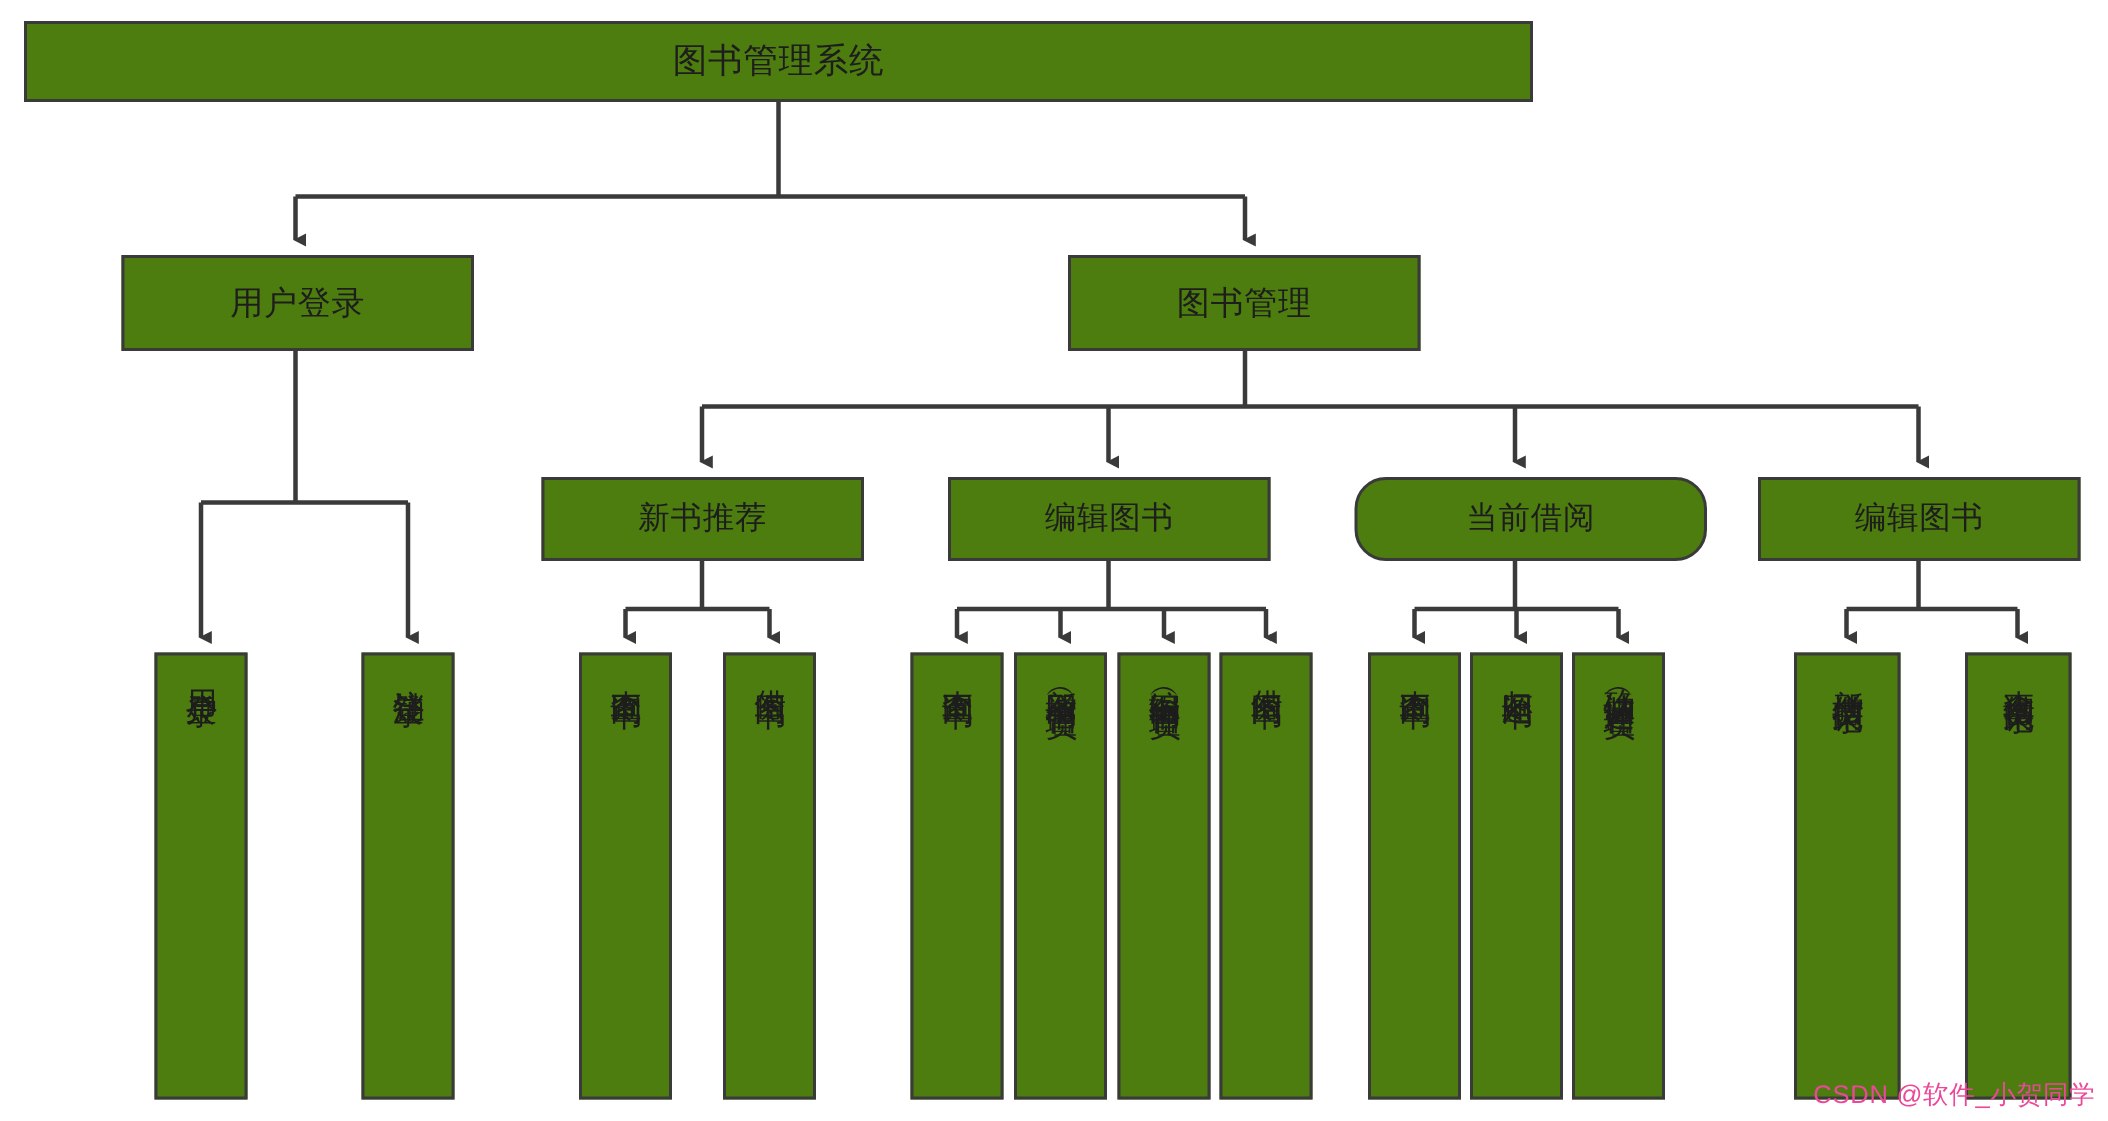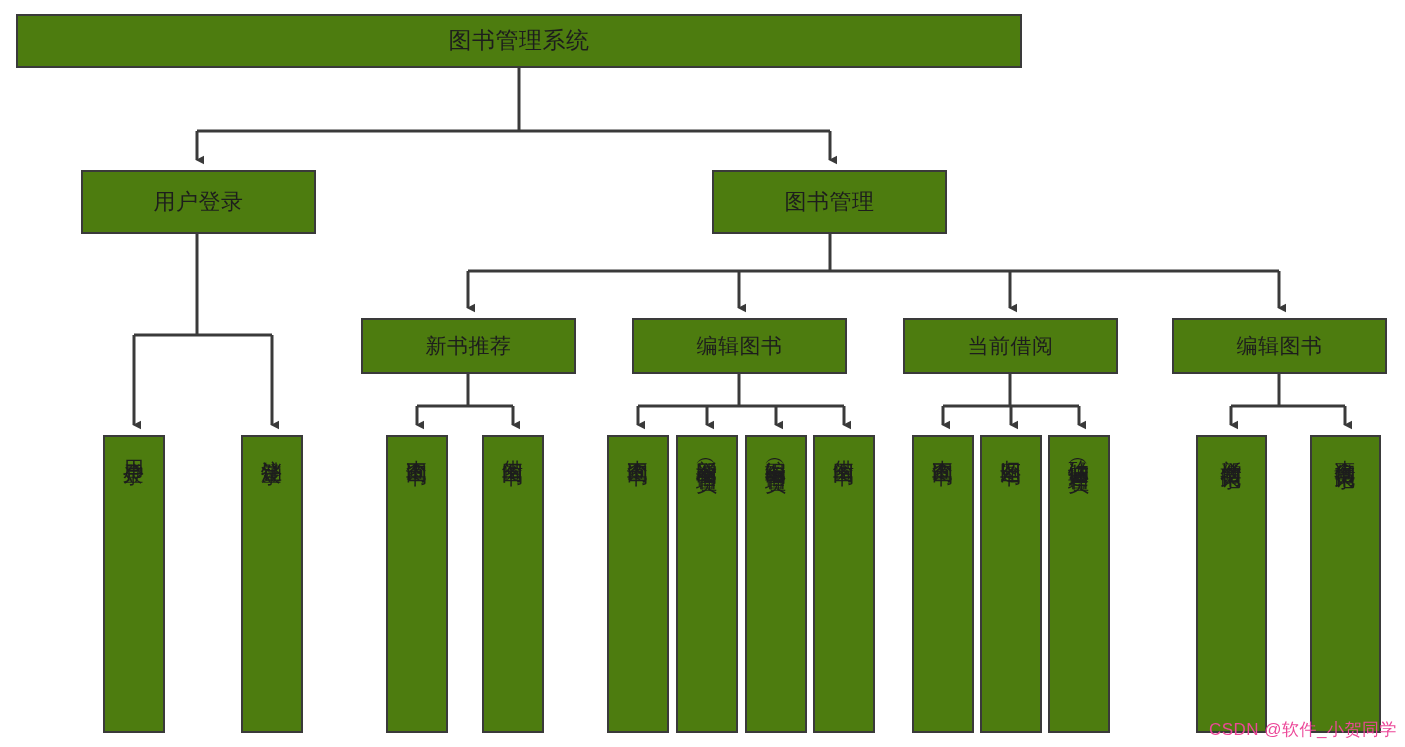--- a/index.html
+++ b/index.html
@@ -140,21 +140,21 @@
   <div class="node level2" style="left:712px; top:170px; width:235px; height:64px;">
     <span class="node-label">图书管理</span>
   </div>
 
   <div class="node level3" style="left:361px; top:318px; width:215px; height:56px;text-align:right;">
     <span class="node-label">新书推荐</span>
   </div>
   <div class="node level3" style="left:632px; top:318px; width:215px; height:56px;">
     <span class="node-label">编辑图书</span>
   </div>
-  <div class="node level3" style="left:903px; top:318px; width:215px; height:56px;">
+  <div class="node level3" style="left:903px; top:318px; width:235px; height:56px;border-radius:21px;">
     <span class="node-label">当前借阅</span>
   </div>
   <div class="node level3" style="left:1172px; top:318px; width:215px; height:56px;">
     <span class="node-label">编辑图书</span>
   </div>
 
   <div class="node leaf" style="left:103px; top:435px; width:62px; height:298px;">
     <span class="node-label">用户登录</span>
   </div>
   <div class="node leaf" style="left:241px; top:435px; width:62px; height:298px;">

